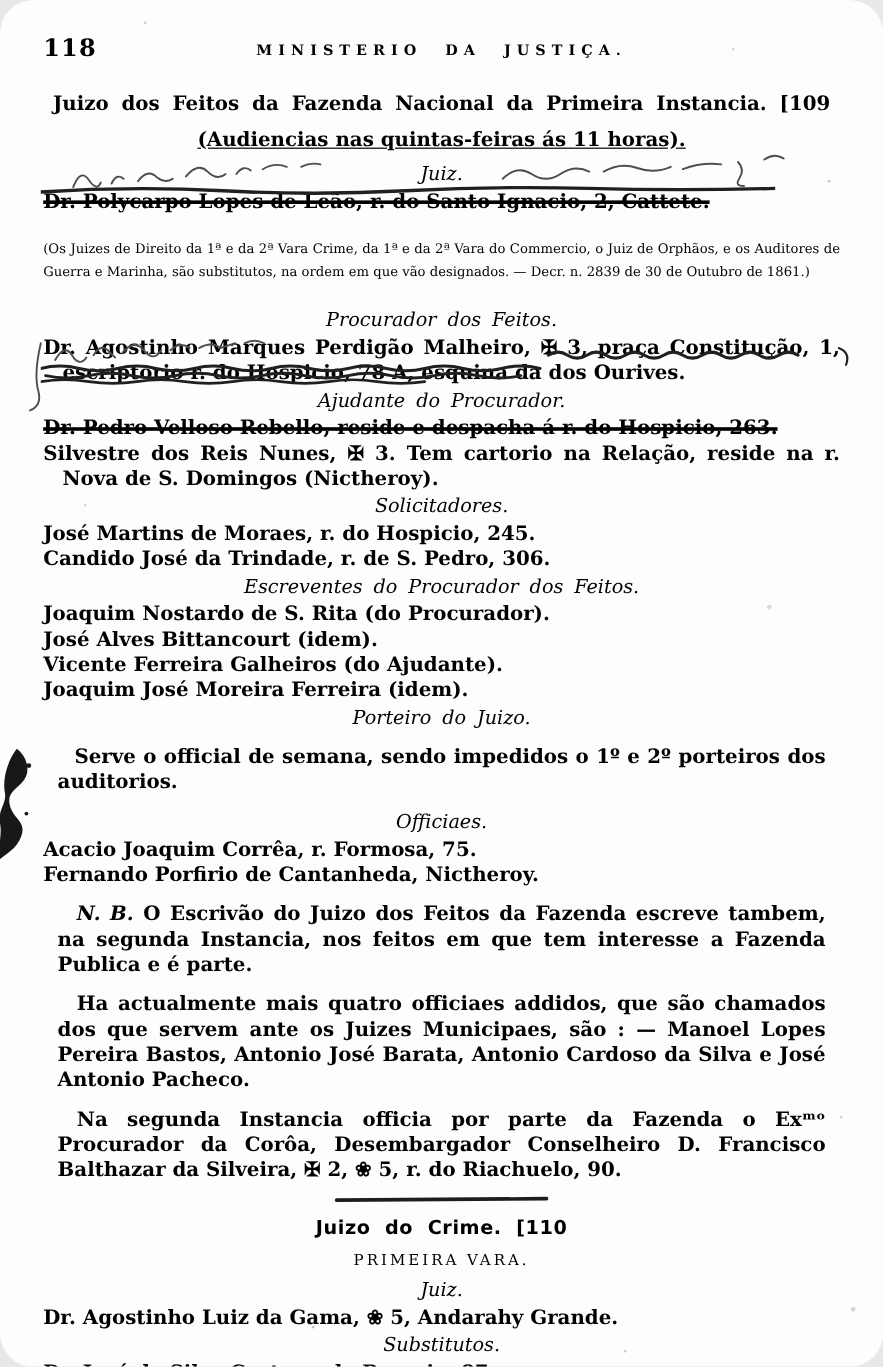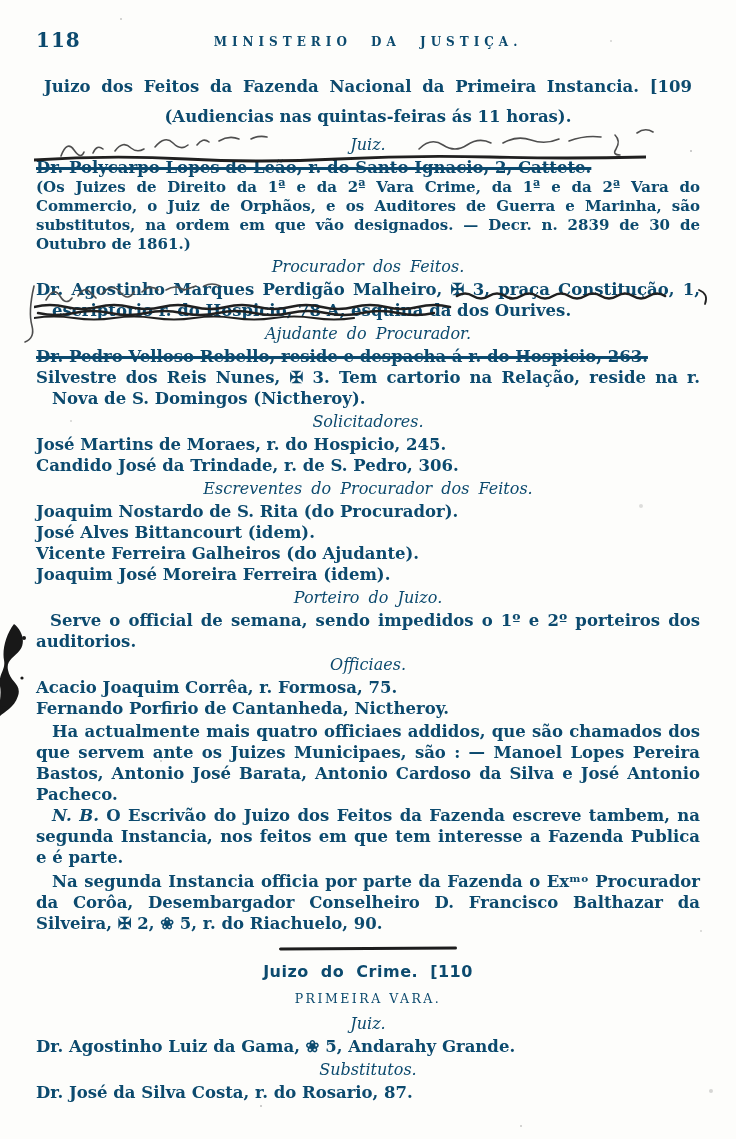--- a/index.html
+++ b/index.html
@@ -1,33 +1,33 @@
 <!DOCTYPE html>
 <html><head>
 <meta charset="utf-8">
 <style>
   html,body{margin:0;padding:0;background:#e8e8e6;}
   .page{
     position:relative;width:736px;height:1139px;overflow:hidden;
-    background:#fdfdfb;color:#0c4a6e;
+    background:#fdfdfb;color:#000000;
     font-family:"DejaVu Serif","Liberation Serif",serif;
-    font-size:16.5px;line-height:21px;
+    font-size:16.5px;line-height:21px;border-radius:28px;
   }
   .pagehead{position:absolute;top:30px;left:0;width:736px;height:26px;}
   .pagenum{position:absolute;left:36px;top:0;font-size:20px;font-weight:700;letter-spacing:1px;}
   .headtitle{position:absolute;left:0;width:100%;top:2px;text-align:center;
     font-weight:700;font-size:12px;letter-spacing:5px;word-spacing:10px;}
   .col{position:absolute;left:36px;top:70px;width:664px;}
   .center-b{text-align:center;font-weight:700;word-spacing:5px;margin:4px;}
   .center-n{text-align:center;font-weight:700;margin:0;}
   .hd-i{text-align:center;font-style:italic;font-weight:400;font-size:16px;margin:2px 0;word-spacing:4px;}
   .entry{font-weight:700;padding-left:16px;text-indent:-16px;margin:0;}
   .just{text-align:justify;}
-  .prose{font-weight:700;text-indent:16px;text-align:justify;margin:0;}
-  .smallnote{font-weight:700;font-size:15px;line-height:19px;text-align:justify;margin:0 0;}
+  .prose{font-weight:700;text-indent:16px;text-align:justify;margin:12px;}
+  .smallnote{font-weight:400;font-size:11px;line-height:19px;text-align:justify;margin:20px 0;}
   .struck{position:relative;text-decoration:line-through;text-decoration-thickness:3px;}
   .nb-label{font-style:italic;}
   .vara{font-weight:400;font-size:12.5px;letter-spacing:2.5px;text-align:center;margin:6px 0 4px 0;}
   .divider{width:178px;height:2.5px;background:#1d1d1d;margin:13px auto 11px auto;transform:rotate(-.4deg);border-radius:2px;}
   .crimetitle{font-family:"DejaVu Sans","Liberation Sans",sans-serif;font-size:16px;letter-spacing:.5px;word-spacing:6px;}
   .overlay{position:absolute;pointer-events:none;}
   .hw path{fill:none;stroke:#4e4e4e;stroke-width:1.6;stroke-linecap:round;}
   .scrib path{fill:none;stroke:#202020;stroke-linecap:round;}
   .speckles{position:absolute;left:0;top:0;width:2px;height:2px;background:transparent;border-radius:50%;
     box-shadow:120px 18px 0 0 rgba(40,40,40,.25), 610px 40px 0 0 rgba(40,40,40,.2),
@@ -44,21 +44,21 @@
   <div class="speckles"></div>
 
   <div class="pagehead">
     <span class="pagenum">118</span>
     <div class="headtitle">MINISTERIO DA JUSTIÇA.</div>
   </div>
 
   <div class="col">
 
     <p class="center-b" style="margin-top:6px;">Juizo dos Feitos da Fazenda Nacional da Primeira Instancia. [109</p>
-    <p class="center-n" style="margin-top:9px;font-weight:700;">(Audiencias nas quintas-feiras ás 11 horas).</p>
+    <p class="center-n" style="margin-top:9px;font-weight:700;text-decoration:underline;">(Audiencias nas quintas-feiras ás 11 horas).</p>
     <p class="hd-i" style="margin-top:7px;">Juiz.</p>
 
     <p class="entry" style="margin-top:1px;"><span class="struck">Dr. Polycarpo Lopes de Leão, r. do Santo Ignacio, 2, Cattete.</span></p>
 
     <p class="smallnote">(Os Juizes de Direito da 1ª e da 2ª Vara Crime, da 1ª e da 2ª Vara do Commercio, o Juiz de Orphãos, e os Auditores de Guerra e Marinha, são substitutos, na ordem em que vão designados. — Decr. n. 2839 de 30 de Outubro de 1861.)</p>
 
     <p class="hd-i">Procurador dos Feitos.</p>
     <p class="entry just">Dr. Agostinho Marques Perdigão Malheiro, ✠ 3, praça Constitução, 1, escriptorio r. do Hospicio, 78 A, esquina da dos Ourives.</p>
 
     <p class="hd-i">Ajudante do Procurador.</p>
@@ -76,22 +76,22 @@
     <p class="entry">Vicente Ferreira Galheiros (do Ajudante).</p>
     <p class="entry">Joaquim José Moreira Ferreira (idem).</p>
 
     <p class="hd-i">Porteiro do Juizo.</p>
     <p class="prose" style="text-indent:14px;">Serve o official de semana, sendo impedidos o 1º e 2º porteiros dos auditorios.</p>
 
     <p class="hd-i">Officiaes.</p>
     <p class="entry">Acacio Joaquim Corrêa, r. Formosa, 75.</p>
     <p class="entry">Fernando Porfirio de Cantanheda, Nictheroy.</p>
 
+    <p class="prose"><span class="nb-label">N. B.</span> <span>O Escrivão do Juizo dos Feitos da Fazenda escreve tambem, na segunda Instancia, nos feitos em que tem interesse a Fazenda Publica e é parte.</span></p>
     <p class="prose" style="margin-top:2px;">Ha actualmente mais quatro officiaes addidos, que são chamados dos que servem ante os Juizes Municipaes, são : — Manoel Lopes Pereira Bastos, Antonio José Barata, Antonio Cardoso da Silva e José Antonio Pacheco.</p>
-    <p class="prose"><span class="nb-label">N. B.</span> <span>O Escrivão do Juizo dos Feitos da Fazenda escreve tambem, na segunda Instancia, nos feitos em que tem interesse a Fazenda Publica e é parte.</span></p>
     <p class="prose" style="margin-top:3px;">Na segunda Instancia officia por parte da Fazenda o Exᵐᵒ Procurador da Corôa, Desembargador Conselheiro D. Francisco Balthazar da Silveira, ✠ 2, ❀ 5, r. do Riachuelo, 90.</p>
 
     <div class="divider"></div>
 
     <p class="center-b crimetitle">Juizo do Crime. [110</p>
     <p class="vara">PRIMEIRA VARA.</p>
     <p class="hd-i">Juiz.</p>
     <p class="entry">Dr. Agostinho Luiz da Gama, ❀ 5, Andarahy Grande.</p>
     <p class="hd-i">Substitutos.</p>
     <p class="entry">Dr. José da Silva Costa, r. do Rosario, 87.</p>

